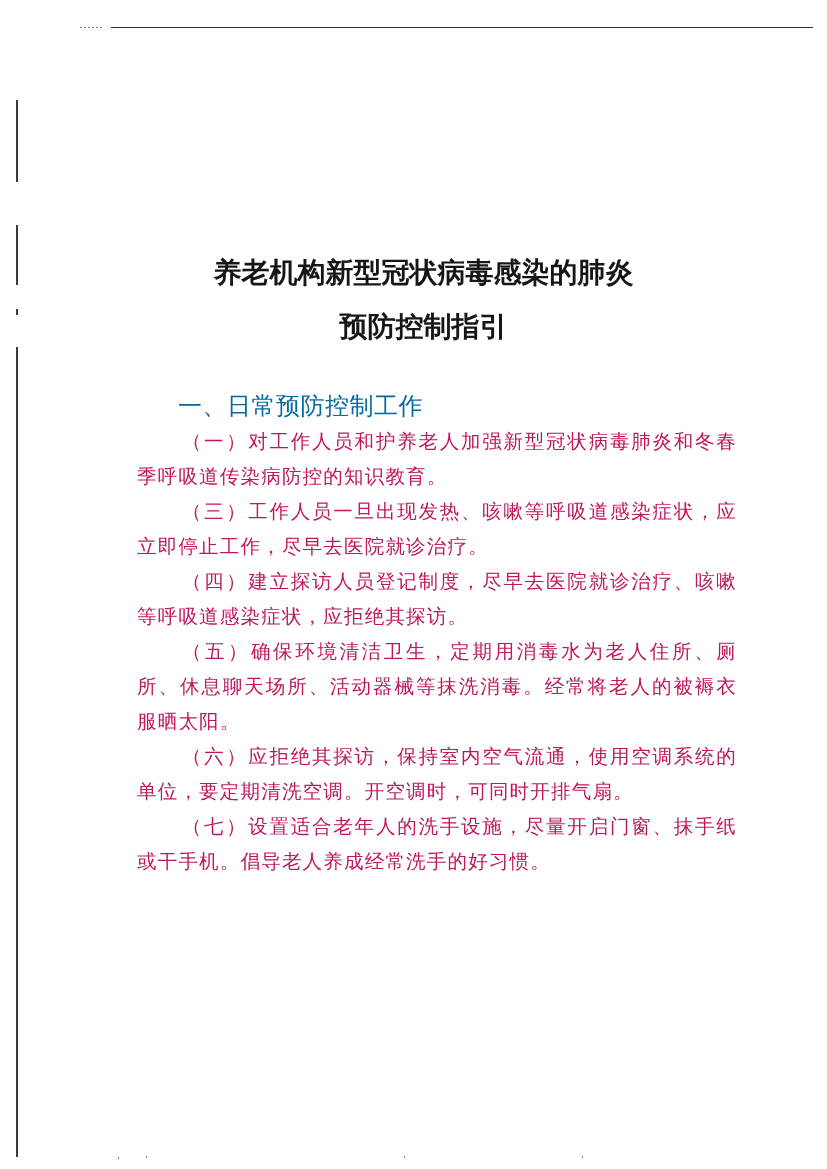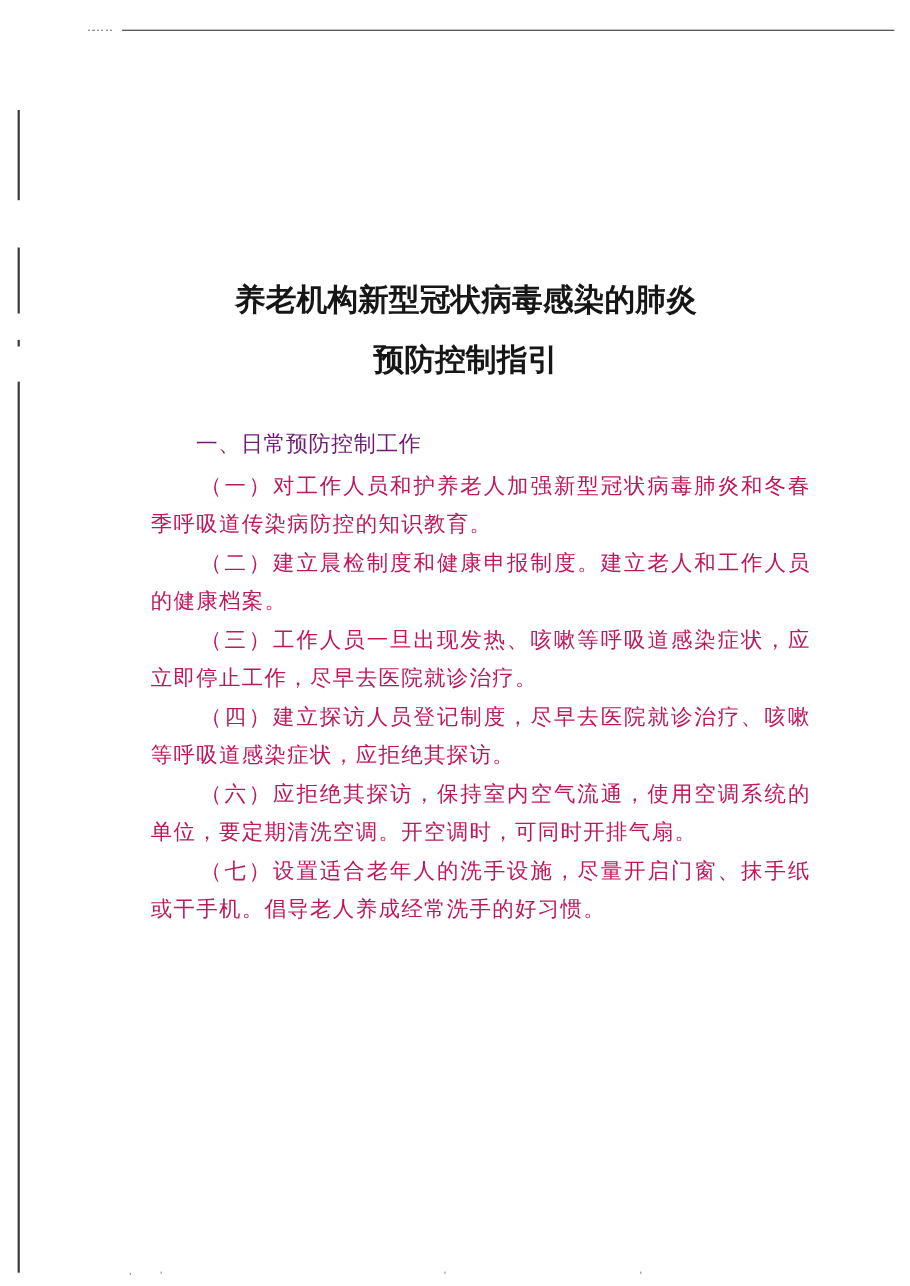--- a/index.html
+++ b/index.html
@@ -71,22 +71,22 @@
       font-size: 19.5px;
       line-height: 35px;
       color: #be185d;
       letter-spacing: 1.2px;
     }
     .heading-1 {
       position: absolute;
       left: 178px;
       top: 390px;
       font-family: "DejaVu Sans", "Liberation Sans", sans-serif;
-      font-size: 20px;
-      color: #701a75;
+      font-size: 24px;
+      color: #0369a1;
       letter-spacing: 0.5px;
     }
     .para {
       text-indent: 45px;
       margin: 0;
       text-align: justify;
     }
     .para span.label { letter-spacing: 2px; }
   </style>
 </head>
@@ -107,27 +107,27 @@
   <div class="title title-1">养老机构新型冠状病毒感染的肺炎</div>
   <div class="title title-2">预防控制指引</div>
 
   <div class="heading-1">一、日常预防控制工作</div>
 
   <div class="body-text" style="top:424px">
     <p class="para">
       <span class="label">（一）</span><span>对工作人员和护养老人加强新型冠状病毒肺炎和冬春季呼吸道传染病防控的知识教育。</span>
     </p>
     <p class="para">
-      <span class="label">（二）</span><span>建立晨检制度和健康申报制度。建立老人和工作人员的健康档案。</span>
-    </p>
-    <p class="para">
       <span class="label">（三）</span><span>工作人员一旦出现发热、咳嗽等呼吸道感染症状，应立即停止工作，尽早去医院就诊治疗。</span>
     </p>
     <p class="para">
       <span class="label">（四）</span><span>建立探访人员登记制度，尽早去医院就诊治疗、咳嗽等呼吸道感染症状，应拒绝其探访。</span>
+    </p>
+    <p class="para">
+      <span class="label">（五）</span><span>确保环境清洁卫生，定期用消毒水为老人住所、厕所、休息聊天场所、活动器械等抹洗消毒。经常将老人的被褥衣服晒太阳。</span>
     </p>
     <p class="para">
       <span class="label">（六）</span><span>应拒绝其探访，保持室内空气流通，使用空调系统的单位，要定期清洗空调。开空调时，可同时开排气扇。</span>
     </p>
     <p class="para">
       <span class="label">（七）</span><span>设置适合老年人的洗手设施，尽量开启门窗、抹手纸或干手机。倡导老人养成经常洗手的好习惯。</span>
     </p>
   </div>
 </div>
 

